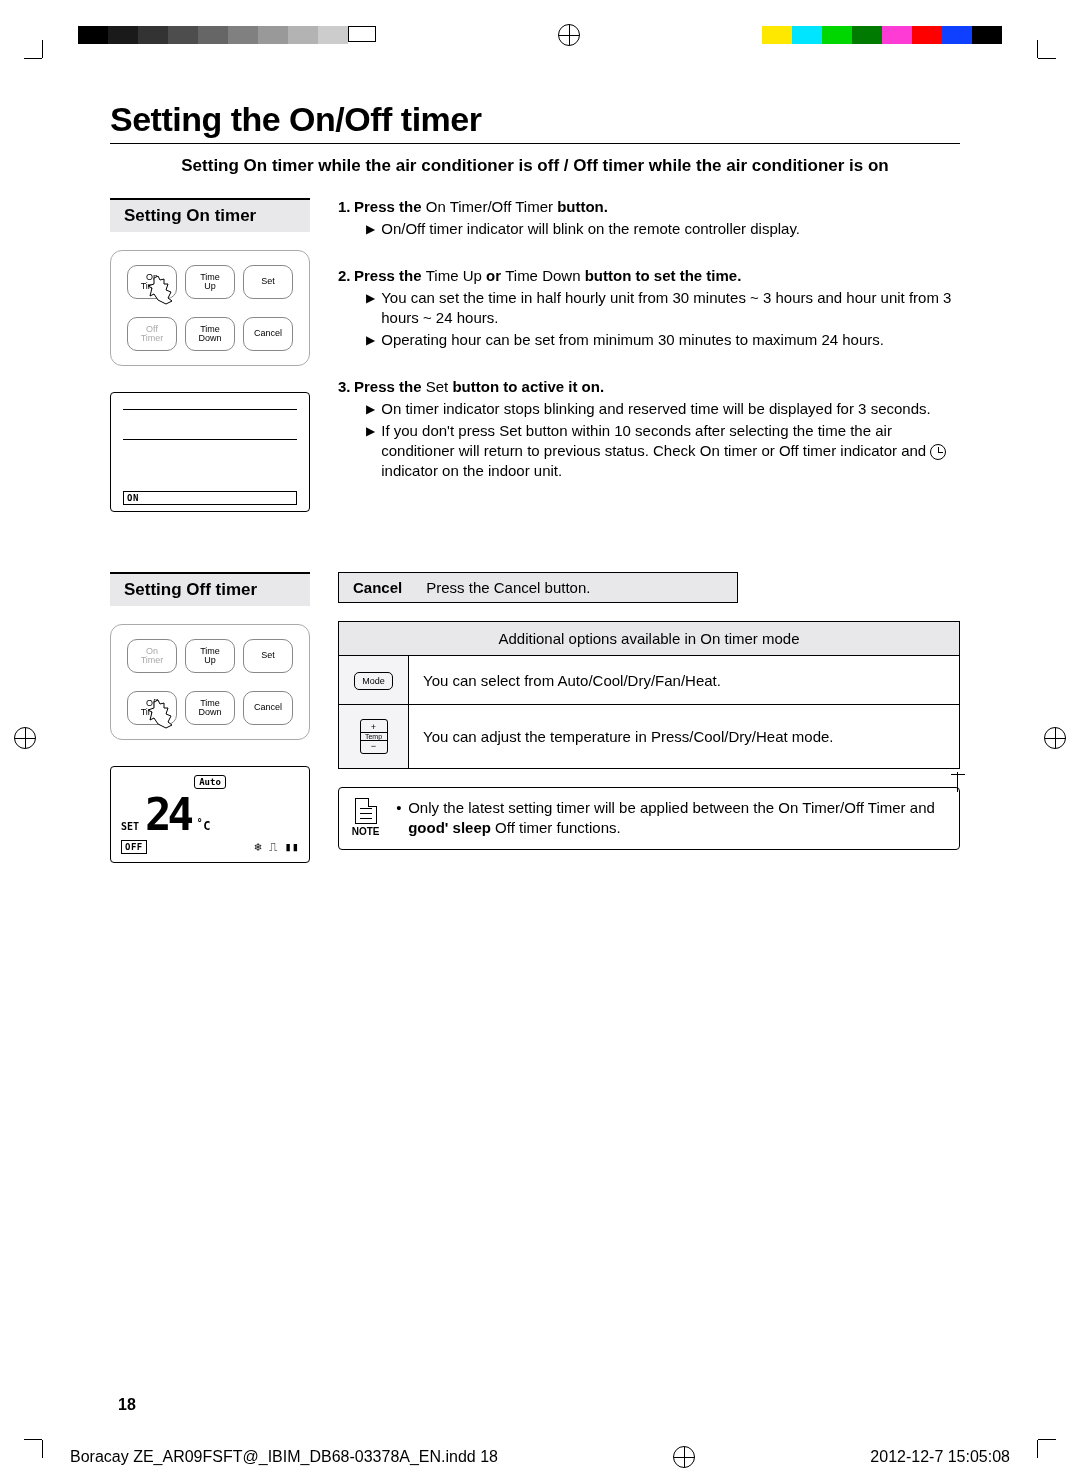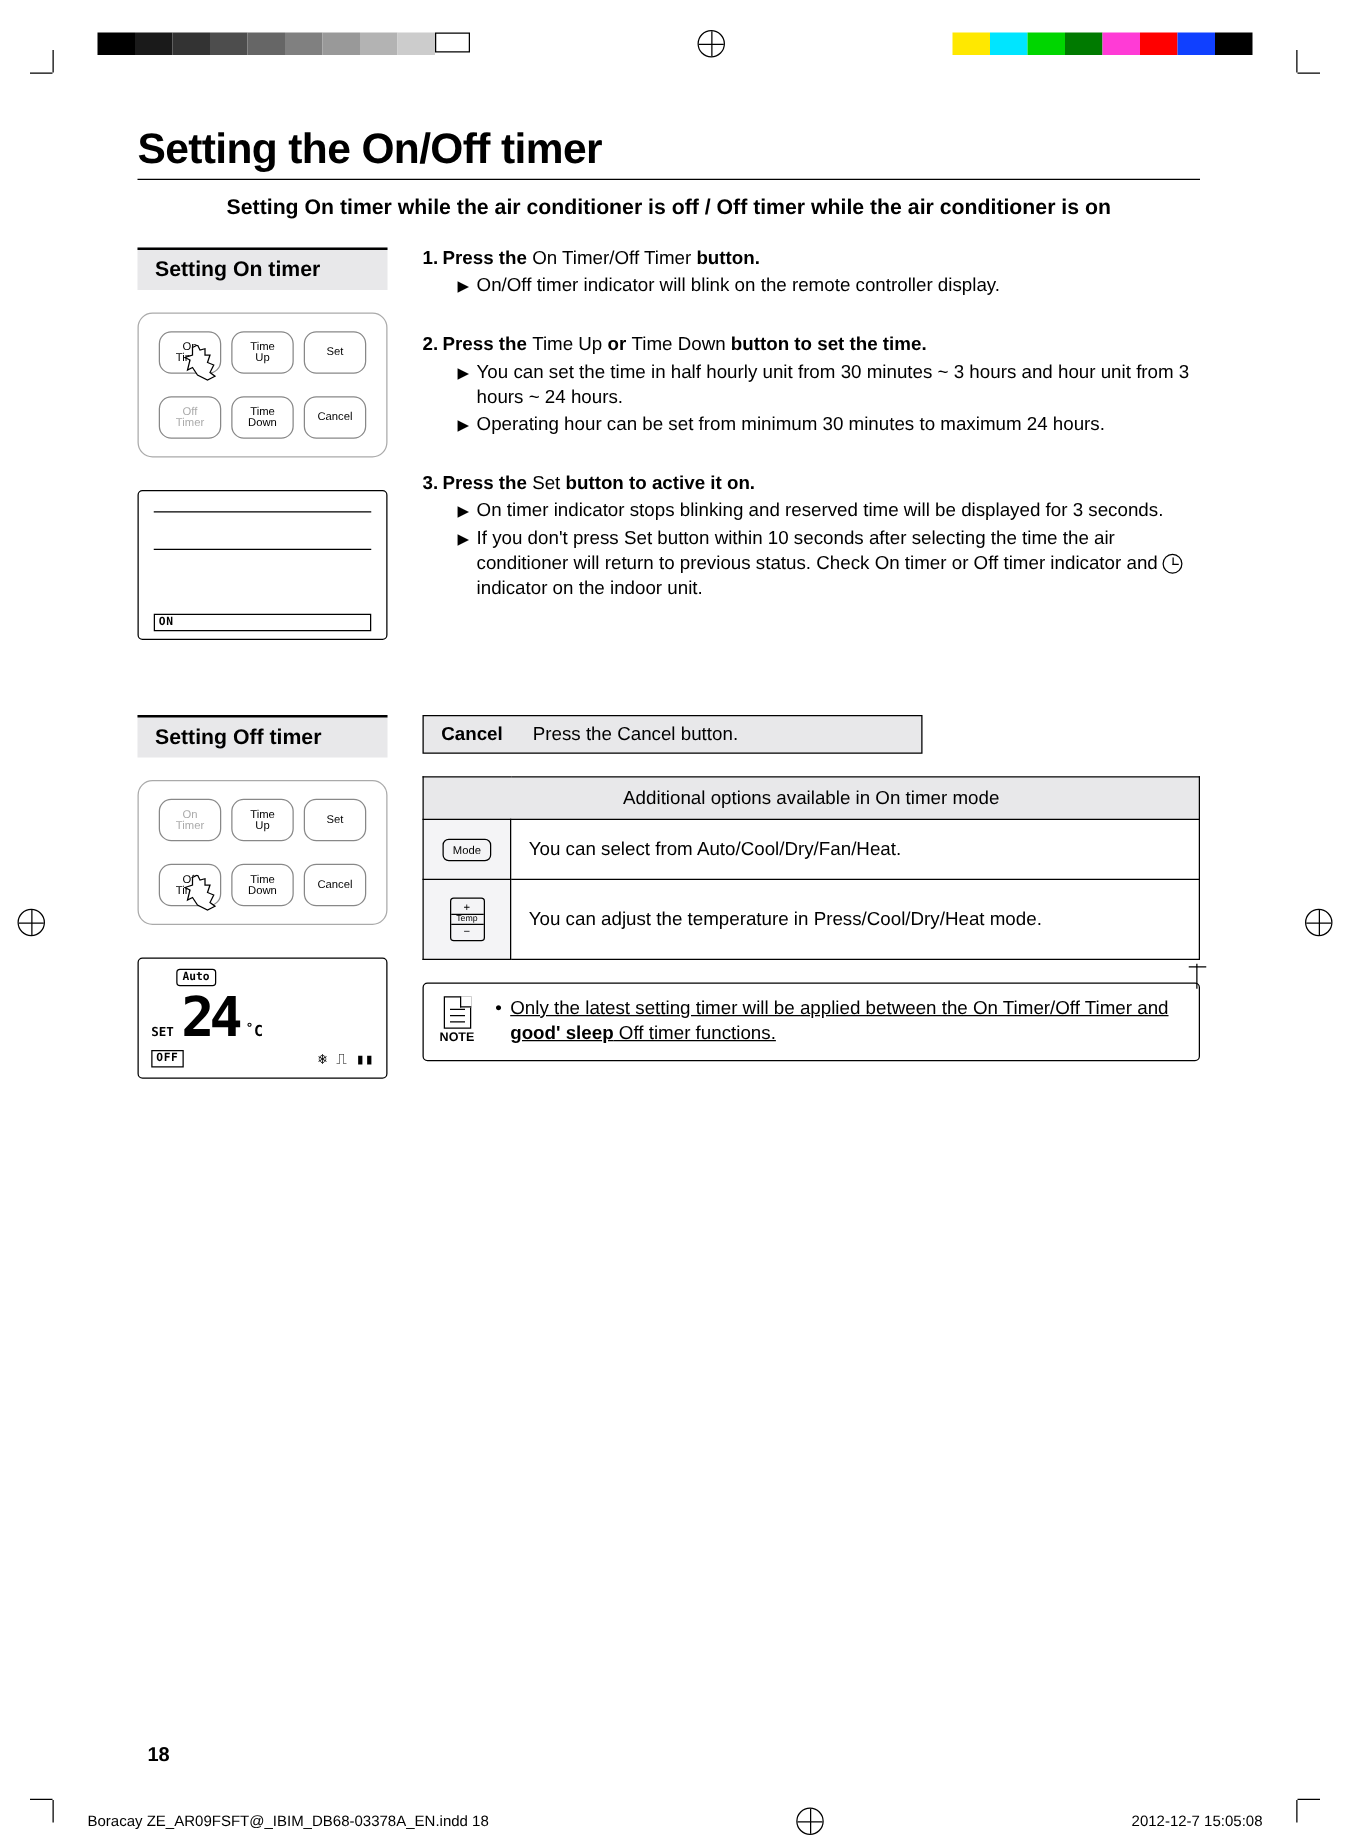--- a/index.html
+++ b/index.html
@@ -27,21 +27,21 @@
     content:""; position:absolute; background:#000;
   }
   .registration-mark:before { width:100%; height:1px; left:0; top:50%; }
   .registration-mark:after  { width:1px; height:100%; top:0; left:50%; }
   .reg-top .registration-mark{ margin-top:-2px; }
 
   .side-reg { position:absolute; top:50%; transform:translateY(-50%); }
   .side-reg.left { left:14px; }
   .side-reg.right{ right:14px; }
 
-  .reg-bottom { position:absolute; bottom:8px; left:0; right:0; display:flex; justify-content:space-between; align-items:center; padding:0 70px; font-size:12px; color:#000; }
+  .reg-bottom { position:absolute; bottom:8px; left:0; right:0; display:flex; justify-content:space-between; align-items:center; padding:0 70px; font-size:16px; color:#000; }
   .reg-bottom .registration-mark { margin: 0 auto; }
 
   .corner-tick { position:absolute; width:18px; height:18px; }
   .corner-tick:before,.corner-tick:after{content:"";position:absolute;background:#000;}
   .corner-tick.tl{left:42px; top:58px;} .corner-tick.tl:before{width:18px;height:1px;left:-18px;top:0;} .corner-tick.tl:after{width:1px;height:18px;left:0;top:-18px;}
   .corner-tick.tr{right:42px; top:58px;} .corner-tick.tr:before{width:18px;height:1px;right:-18px;top:0;} .corner-tick.tr:after{width:1px;height:18px;right:0;top:-18px;}
   .corner-tick.bl{left:42px; bottom:36px;} .corner-tick.bl:before{width:18px;height:1px;left:-18px;bottom:0;} .corner-tick.bl:after{width:1px;height:18px;left:0;bottom:-18px;}
   .corner-tick.br{right:42px; bottom:36px;} .corner-tick.br:before{width:18px;height:1px;right:-18px;bottom:0;} .corner-tick.br:after{width:1px;height:18px;right:0;bottom:-18px;}
 
   
@@ -84,21 +84,21 @@
     margin-top:26px; border:1px solid #000; border-radius:4px;
     padding:8px 12px 6px 12px; height:120px; display:flex; flex-direction:column;
     font-family: monospace;
   }
   .disp-line { border-top:1px solid #000; height:22px; margin-top:8px; }
   .disp-on {
     border:1px solid #000; display:inline-block; font-size:9px; font-weight:700;
     padding:1px 3px; letter-spacing:0.5px; margin-top:auto;
   }
 
-  .display-box.off .top-row { display:flex; justify-content:flex-start; align-items:center; font-size:10px;margin-left:20px; }
+  .display-box.off .top-row { display:flex; justify-content:center; align-items:center; font-size:10px; }
   .display-box.off .auto-chip { border:1px solid #000; border-radius:3px; padding:1px 4px; font-weight:700; font-size:9px; }
   .seg {
     font-family: monospace; font-size:44px; font-weight:900; letter-spacing:-4px;
     display:flex; align-items:baseline; gap:6px;
   }
   .seg .mini { font-size:10px; font-weight:700; letter-spacing:0; }
   .seg .unit { font-size:12px; font-weight:700; letter-spacing:0; }
   .mode-icons { display:flex; gap:6px; align-items:center; font-size:12px; }
 
   
@@ -151,21 +151,21 @@
   .doc-icon{
     width:22px;height:26px;border:1.5px solid #000;position:relative;
   }
   .doc-icon:before{
     content:"";position:absolute;right:-1px;top:-1px;width:8px;height:8px;
     border-left:1.5px solid #000;border-bottom:1.5px solid #000;background:#fff;
   }
   .doc-icon .dl{position:absolute;left:4px;right:4px;border-top:1px solid #000;}
   .doc-icon .dl.a{top:9px;}.doc-icon .dl.b{top:14px;}.doc-icon .dl.c{top:19px;}
   .note-label{font-size:10px;font-weight:700;margin-top:2px;}
-  .note-text ul { list-style:none;text-decoration:underline; }
+  .note-text ul { list-style:none; }
   .note-text li { position:relative; padding-left:12px; margin-bottom:2px; line-height:1.3; }
   .note-text li:before { content:"•"; position:absolute; left:0; }
   .gs { font-weight:700; }
 
   .note-cut-mark {
     position:absolute; right:-12px; top:-16px; width:14px; height:20px;
     border-left:1px solid #000;
   }
   .note-cut-mark:before{content:"";position:absolute;left:-7px;top:2px;width:14px;border-top:1px solid #000;}
 

